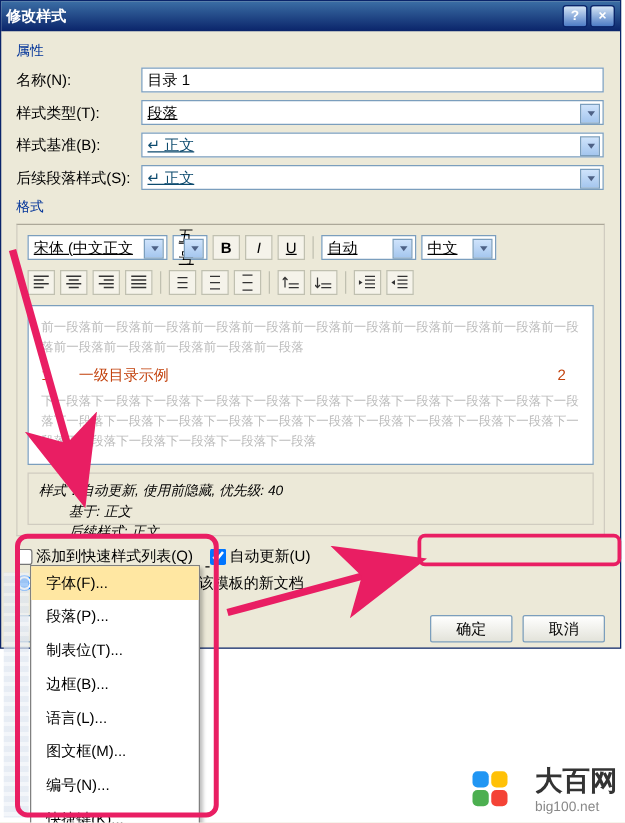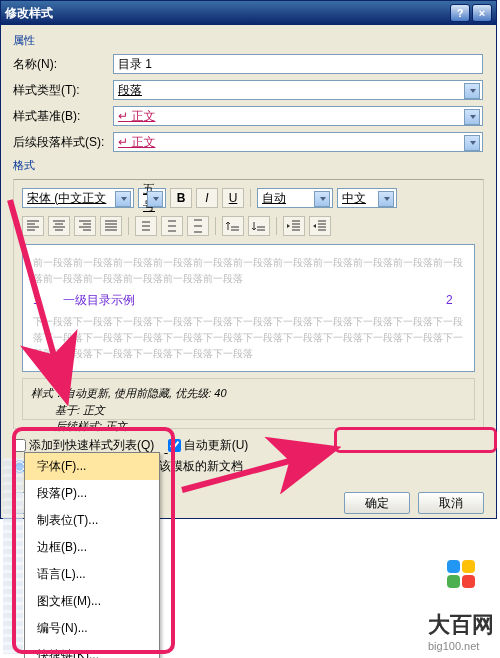--- a/index.html
+++ b/index.html
@@ -10,45 +10,45 @@
 .title-btn { width: 20px; height: 18px; background: linear-gradient(to bottom, #d6e5f5, #4c7bc5); border: 1px solid #0a246a; border-radius: 3px; color: #fff; font-size: 11px; display: inline-flex; align-items: center; justify-content: center; margin-left: 2px; font-weight: bold; cursor: pointer; }
 .content { padding: 8px 12px 0 12px; font-size: 12px; }
 .section-label { color: #003399; font-size: 11px; margin-bottom: 6px; }
 .form-row { display: flex; align-items: center; margin-bottom: 6px; }
 .form-label { width: 100px; font-size: 12px; }
 .form-input { flex: 1; max-width: 370px; height: 20px; border: 1px solid #7b9ebd; background: #fff; padding: 0 4px; font-size: 12px; }
 .sel { height: 20px; border: 1px solid #7b9ebd; background: #fff; font-size: 12px; position: relative; display: inline-flex; align-items: center; padding: 0 18px 0 4px; text-decoration: underline; }
 .sel::after { content: ""; position: absolute; right: 2px; top: 2px; width: 14px; height: 14px; background: linear-gradient(to bottom, #cfe3fb, #a4c6ee); border: 1px solid #7b9ebd; }
 .sel::before { content: ""; position: absolute; right: 6px; top: 8px; width: 0; height: 0; border-left: 3px solid transparent; border-right: 3px solid transparent; border-top: 4px solid #4d6185; z-index: 1; }
 .sel-full { flex: 1; max-width: 370px; }
-.link-sel { color: #be185d; }
+.link-sel { color: #0c4a6e; }
 .fmt-section { border: 1px solid #d0ccc0; border-top: 1px solid #aca899; padding: 8px 8px 8px 8px; background: #ece9d8; margin-top: 2px; }
 .toolbar-row { display: flex; align-items: center; gap: 4px; margin-bottom: 8px; }
 .tb-btn { width: 22px; height: 20px; border: 1px solid #c0c0b0; background: #f5f3ea; display: inline-flex; align-items: center; justify-content: center; font-size: 12px; cursor: pointer; }
 .tb-btn svg { width: 14px; height: 14px; }
 .tb-sep { width: 1px; height: 18px; background: #c0c0b0; margin: 0 2px; }
 .preview { border: 1px solid #7b9ebd; background: #fff; padding: 10px; font-size: 10px; color: #bbb; line-height: 1.6; height: 128px; overflow: hidden; }
-.preview .sample-row { color: #6d28d9; font-size: 12px; display: flex; margin: 4px 0; align-items: flex-end; }
+.preview .sample-row { color: #c2410c; font-size: 12px; display: flex; margin: 4px 0; align-items: flex-end; }
 .preview .sample-a { width: 18px; }
 .preview .sample-b { flex: 1; padding-left: 12px; }
 .preview .sample-c { width: 18px; }
 .styleinfo { border: 1px solid #d0ccc0; background: #ece9d8; padding: 6px 8px; margin-top: 6px; font-size: 11px; line-height: 1.5; height: 42px; font-style: italic; }
 .opts { margin-top: 8px; font-size: 12px; text-decoration: underline; }
 .opts label { display: inline-flex; align-items: center; gap: 3px; margin-right: 10px; }
 .btn-row { display: flex; justify-content: flex-end; gap: 8px; margin-top: 16px; margin-bottom: 4px; position: relative; align-items: center; }
 .btn { width: 66px; height: 22px; border: 1px solid #7b9ebd; background: linear-gradient(to bottom, #fff, #e3e3da); font-size: 12px; border-radius: 2px; cursor: pointer; }
 .fmt-btn { width: 76px; height: 22px; border: 1px solid #7b9ebd; background: linear-gradient(to bottom, #fff, #e3e3da); font-size: 12px; border-radius: 2px; display: inline-flex; align-items: center; justify-content: center; gap: 3px; cursor: pointer; }
 .fmt-btn::after { content: ""; width: 0; height: 0; border-left: 3px solid transparent; border-right: 3px solid transparent; border-top: 4px solid #000; margin-left: 3px; }
 .dropdown { position: absolute; left: 24px; top: 452px; width: 136px; background: #fff; border: 1px solid #808080; box-shadow: 2px 2px 3px rgba(0,0,0,0.25); font-size: 12px; z-index: 5; }
 .dd-item { padding: 5px 12px; cursor: pointer; white-space: nowrap; }
 .dd-item.hover { background: #ffe7a2; }
 .red-box1 { position: absolute; left: 12px; top: 427px; width: 163px; height: 227px; border: 4px solid #e91e63; border-radius: 10px; pointer-events: none; z-index: 10; }
 .red-box2 { position: absolute; left: 334px; top: 427px; width: 163px; height: 26px; border: 3px solid #e91e63; border-radius: 6px; pointer-events: none; z-index: 10; }
 .arrow-svg { position: absolute; pointer-events: none; z-index: 9; }
-.watermark { position: absolute; right: 6px; bottom: 6px; display: flex; align-items: center; gap: 21px; font-size: 12px; z-index: 20; flex-direction: column; }
+.watermark { position: absolute; right: 6px; bottom: 6px; display: flex; align-items: center; gap: 21px; font-size: 12px; z-index: 20; }
 .wm-logo { display: flex; flex-wrap: wrap; width: 30px; height: 30px; }
 .wm-sq { width: 13px; height: 13px; border-radius: 4px; margin: 1px; }
 .wm-brand { font-size: 22px; font-weight: bold; color: #333; }
 .wm-sub { font-size: 11px; color: #888; display: block; }
 input[type=checkbox], input[type=radio] { width: 13px; height: 13px; }
 .ghost-strip { position: absolute; left: 3px; top: 458px; width: 20px; height: 196px; background: repeating-linear-gradient(to bottom, #eef2f8 0, #eef2f8 3px, #dde5f0 3px, #dde5f0 8px); opacity: 0.7; z-index: 1; }
 </style>
 </head>
 <body>
 

